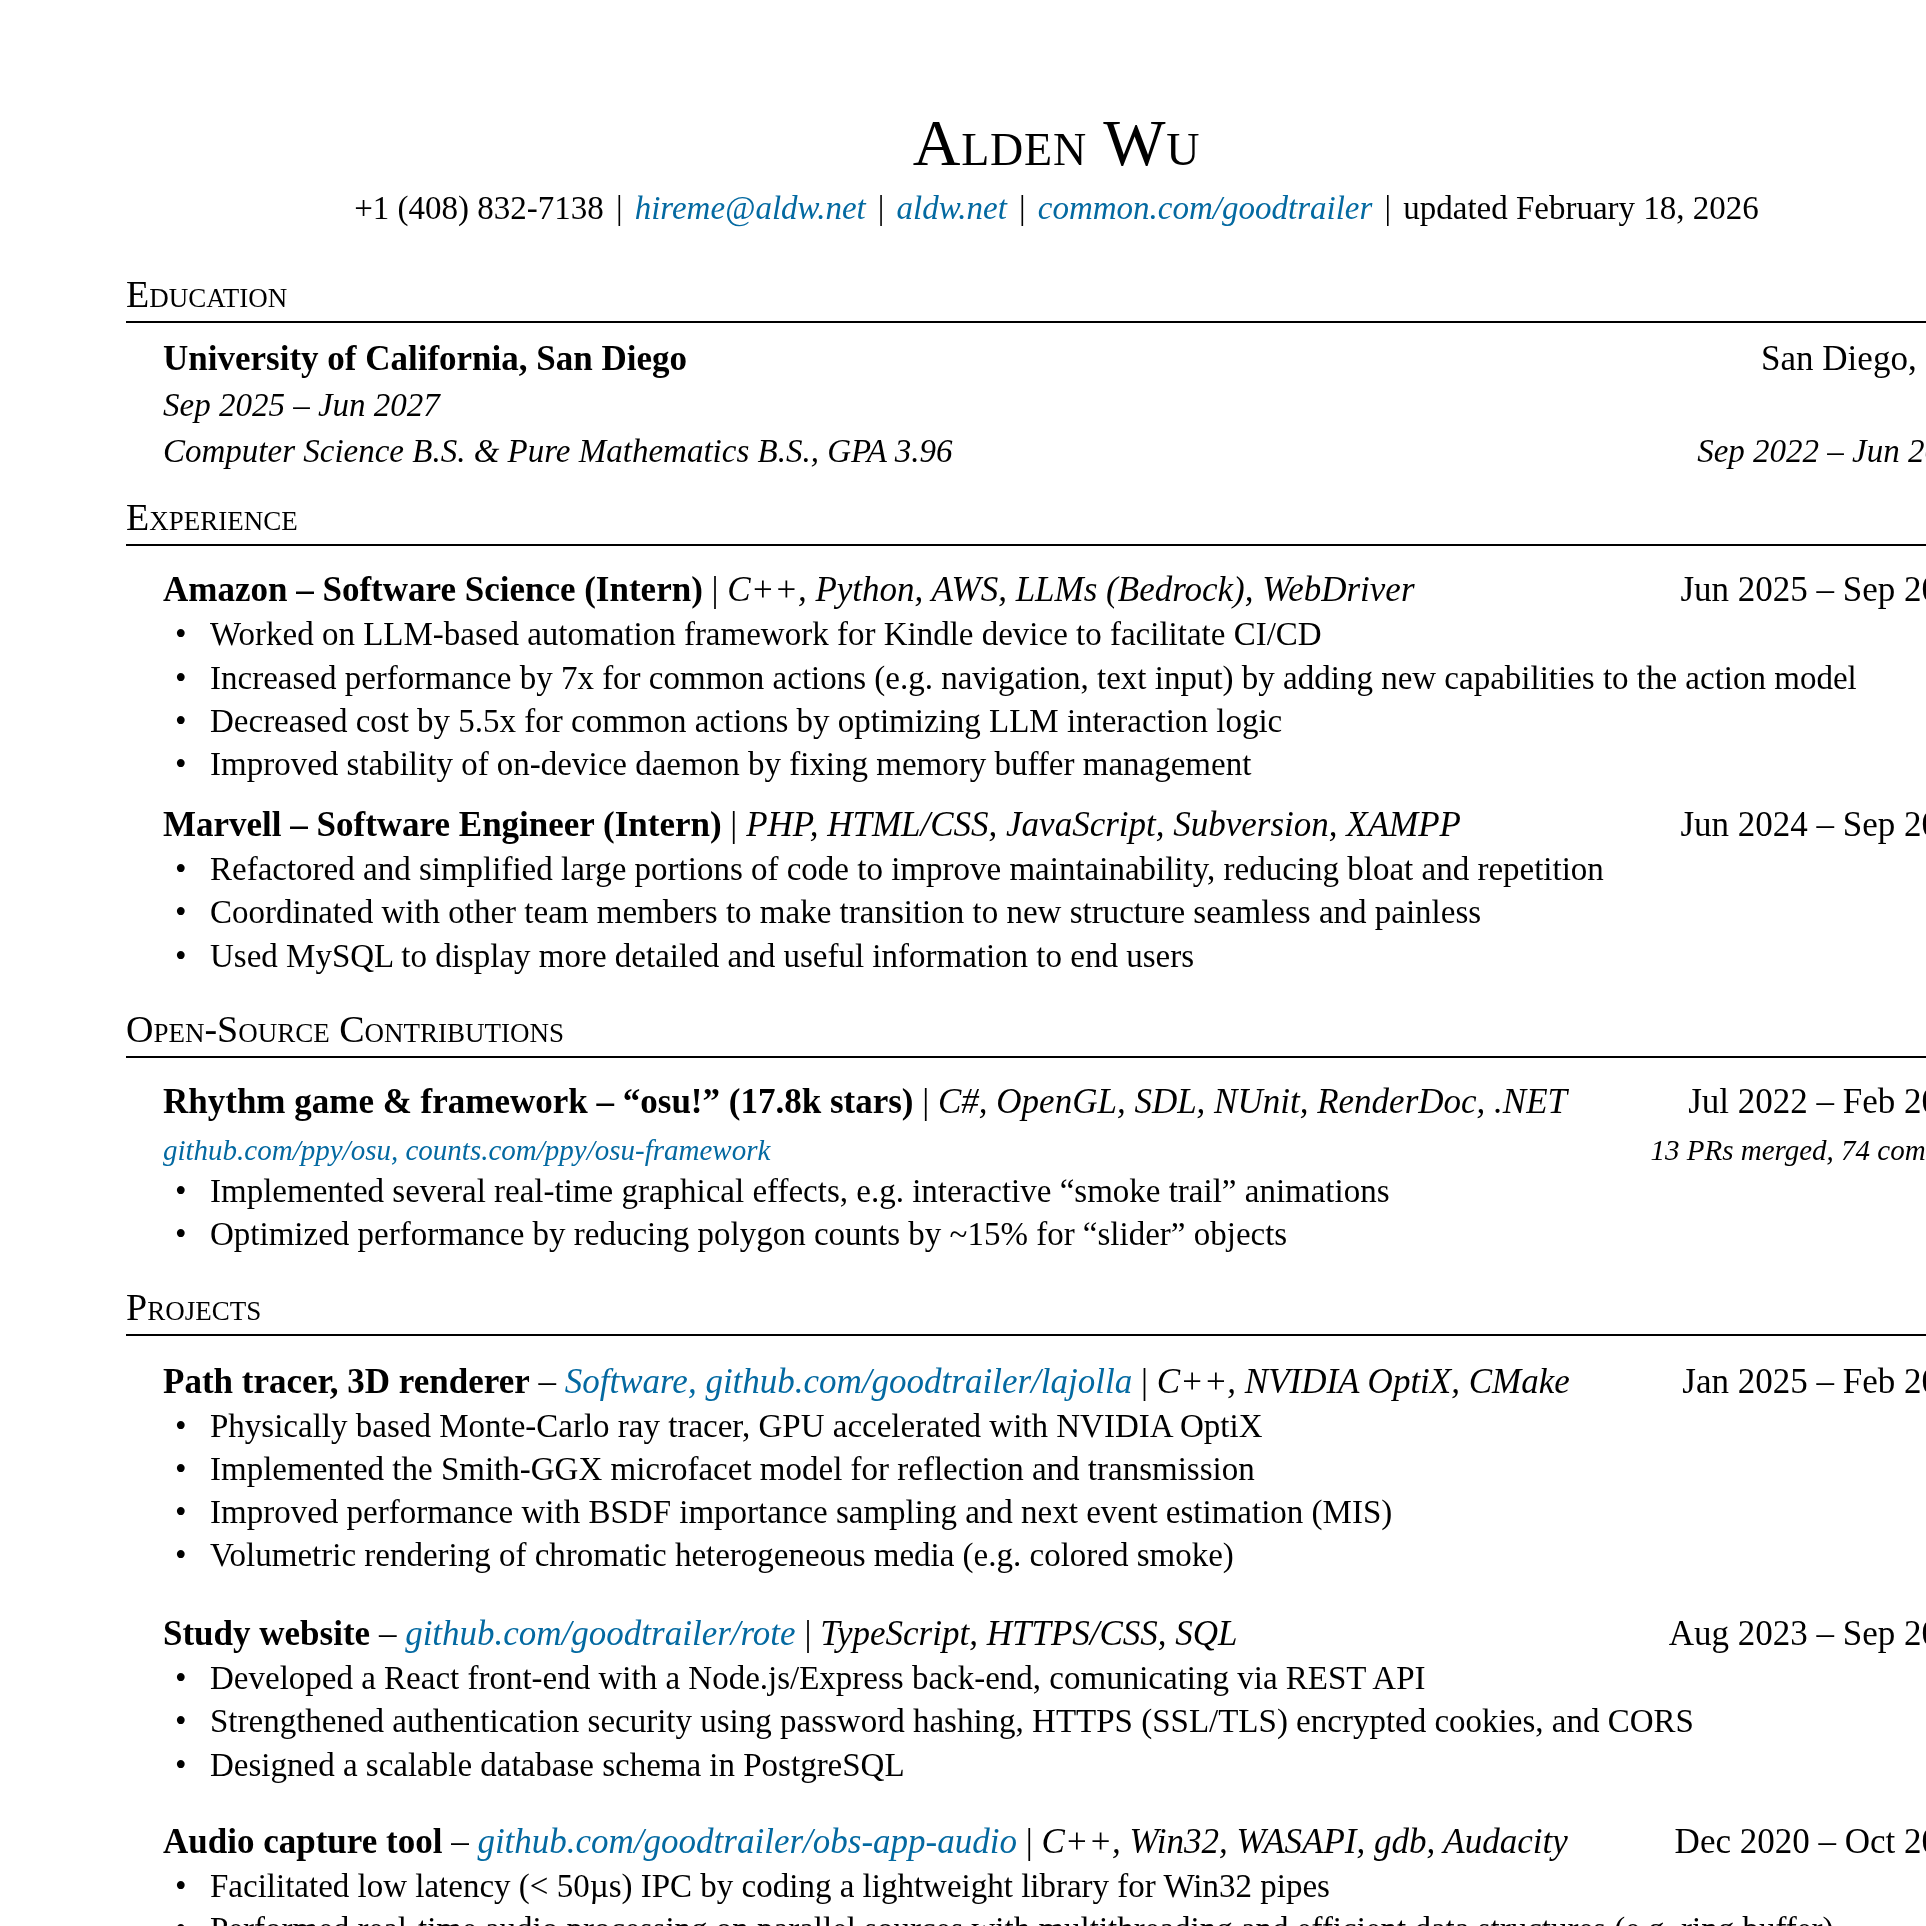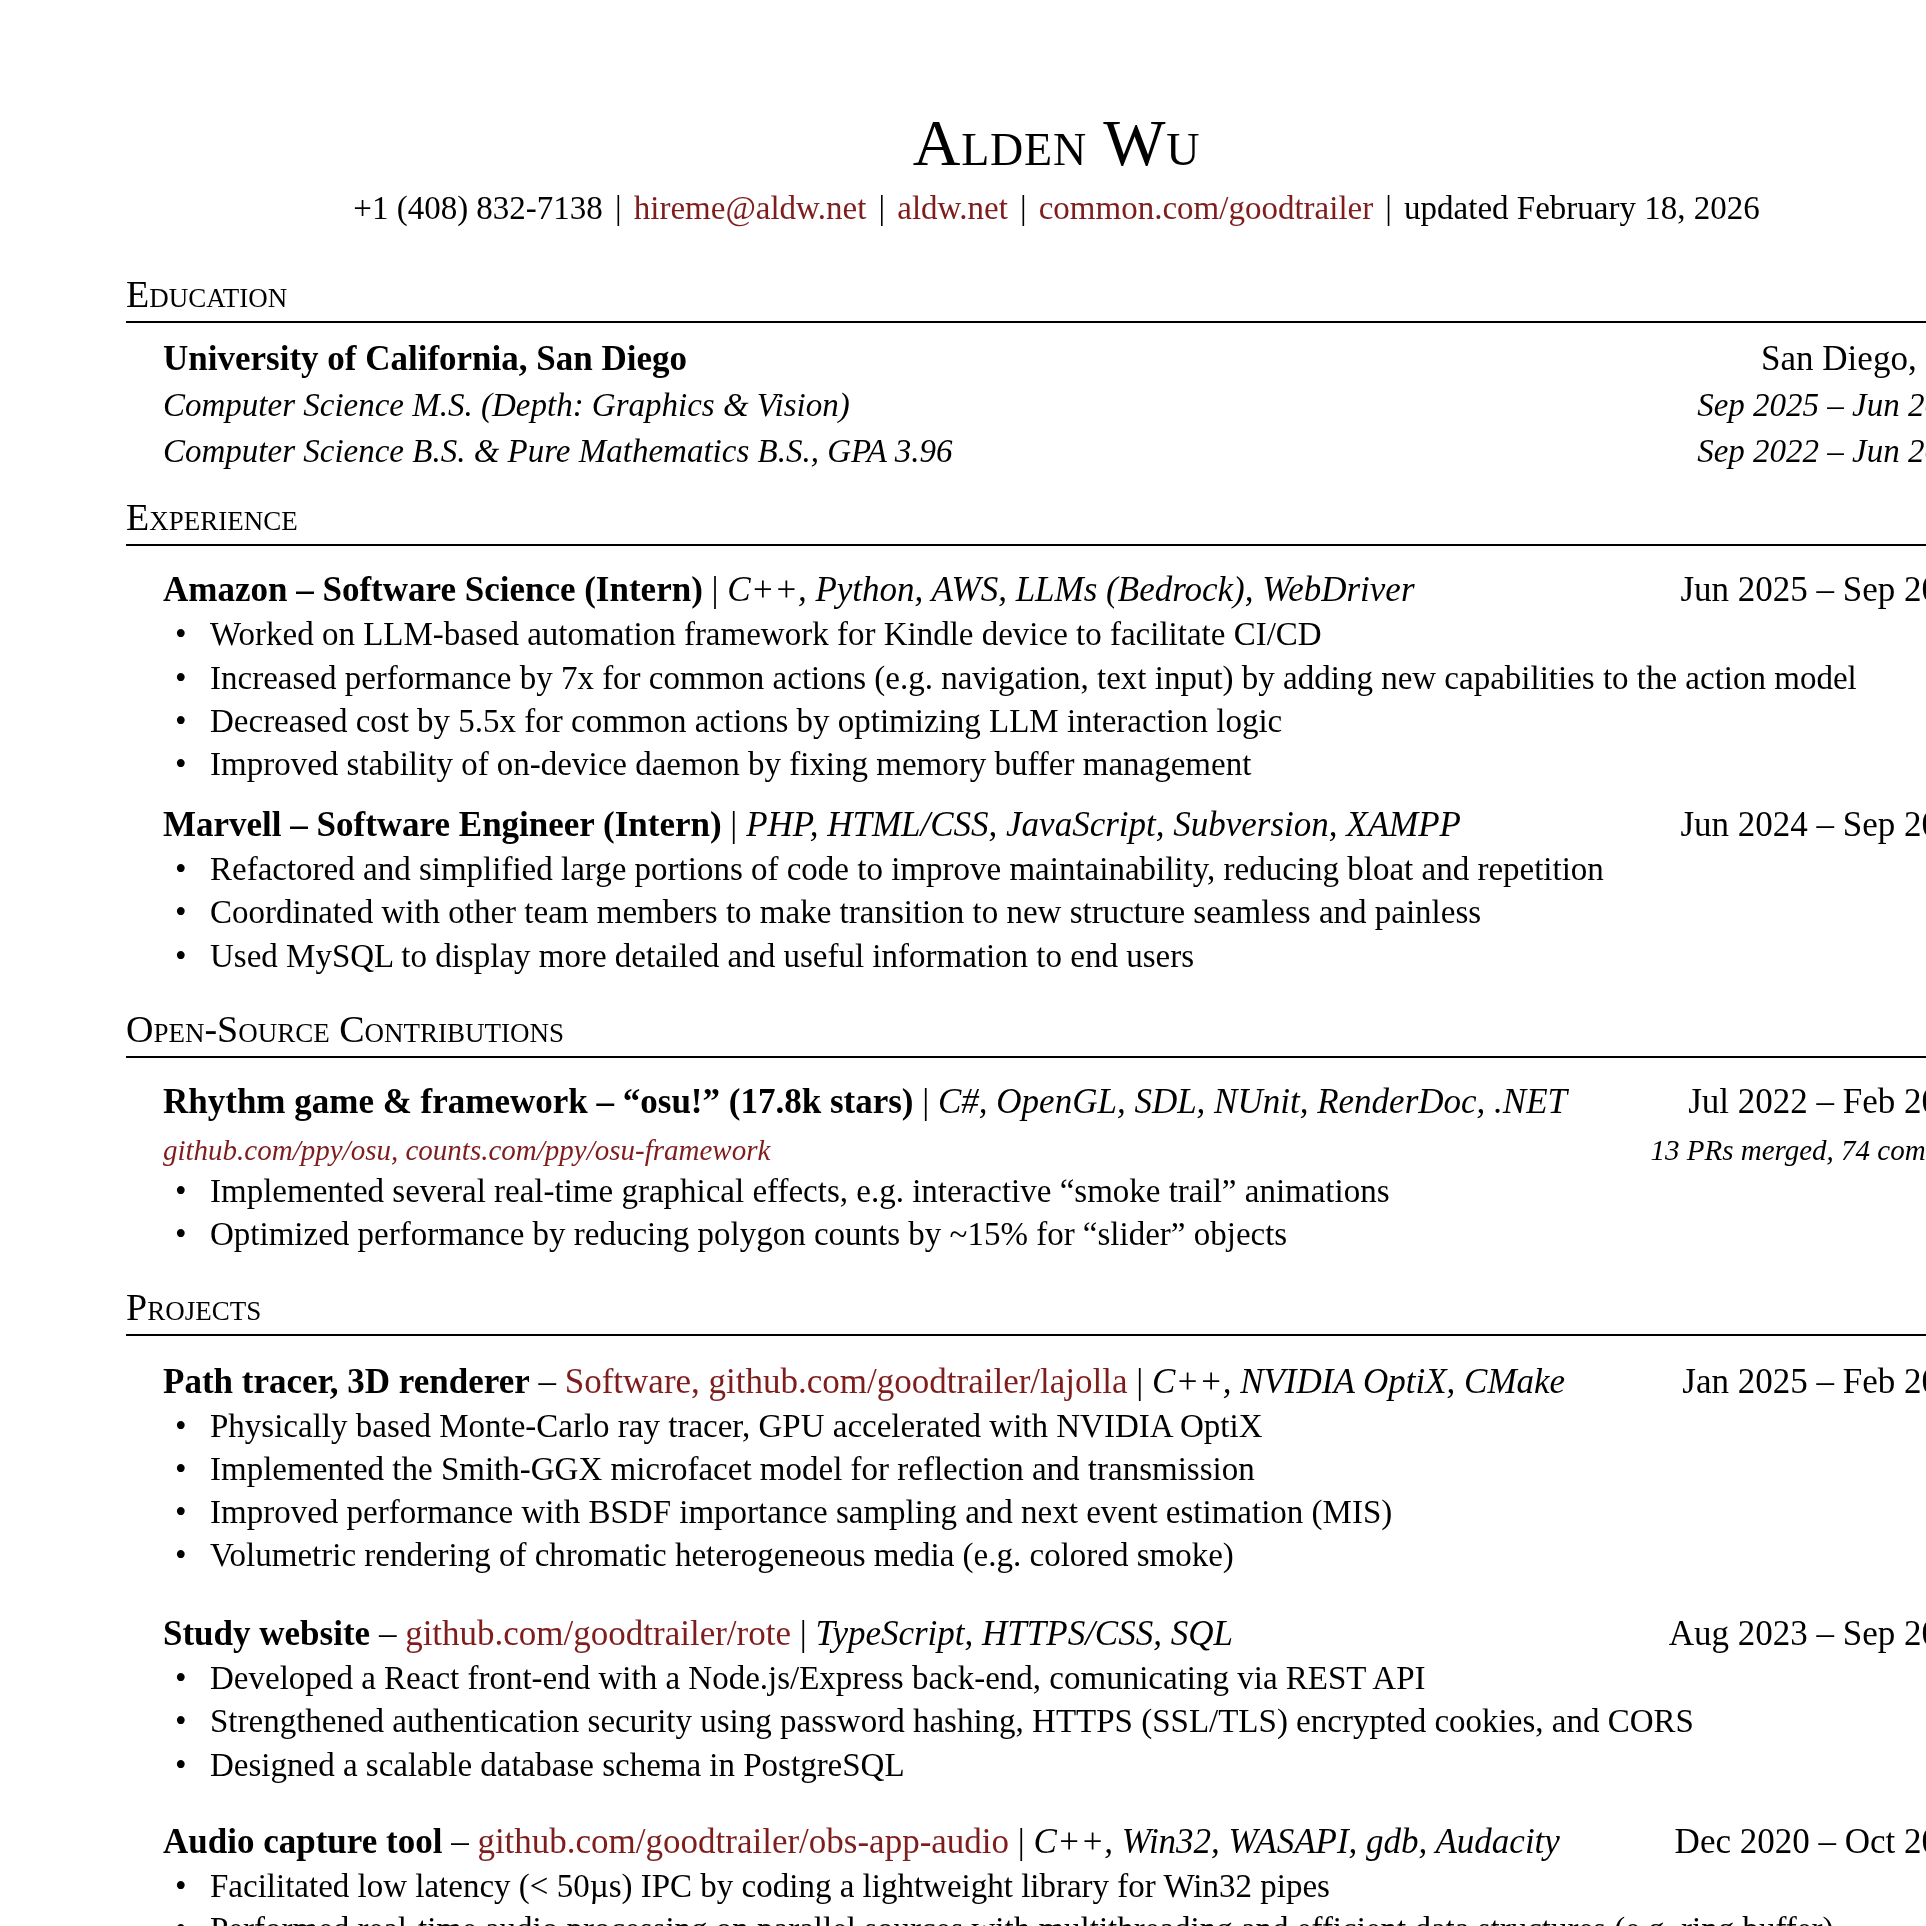--- a/index.html
+++ b/index.html
@@ -1,18 +1,18 @@
 <!DOCTYPE html>
 <html style="font-size:6.2px"><head>
 <meta charset="utf-8">
 <style>
   html, body { margin:0; padding:0; background:#ffffff; }
   body { width:2113px; height:2735px; position:relative; overflow:hidden;
          font-family:"Liberation Serif","DejaVu Serif",serif; color:#000; }
-  .link { color:#7f1d1d; }
+  .link { color:#0369a1;font-style:italic; }
   .page { position:absolute; left:0; top:0; width:2113px; height:2735px; }
   .name { position:absolute; left:0; width:2113px; top:110px; text-align:center;
           font-size:66px; line-height:1; font-variant:small-caps; letter-spacing:0.8px; }
   .contact { position:absolute; left:0; width:2113px; top:189px; text-align:center;
              font-size:33px; line-height:1.2; }
   .sep { margin:0 3.9px; }
   .section-head { position:absolute; left:126px; width:1867px; font-size:38px;
                   font-variant:small-caps; line-height:1.1; border-bottom:2.3px solid #000;
                   padding-bottom:5.4px; }
   .row { position:absolute; left:163px; width:1811px; font-size:35px; line-height:1.15;
@@ -41,21 +41,20 @@
     <span class="sep">|</span>
     <span>updated February 18, 2026</span>
   </div>
 
   <div class="section-head" style="top:274px">Education</div>
   <div class="row" style="top:339px">
     <span class="b">University of California, San Diego</span>
     <span>San Diego, CA</span>
   </div>
   <div class="row small i" style="top:387px">
-    <span>Computer Science M.S. (Depth: Graphics &amp; Vision)</span>
     <span>Sep 2025 – Jun 2027</span>
   </div>
   <div class="row small i" style="top:433px">
     <span>Computer Science B.S. &amp; Pure Mathematics B.S., GPA 3.96</span>
     <span>Sep 2022 – Jun 2026</span>
   </div>
 
   <div class="section-head" style="top:497px">Experience</div>
   <div class="row" style="top:570px">
     <span><span class="b">Amazon – Software Science (Intern)</span><span style="white-space:pre"> | </span><span class="i">C++, Python, AWS, LLMs (Bedrock), WebDriver</span></span>

